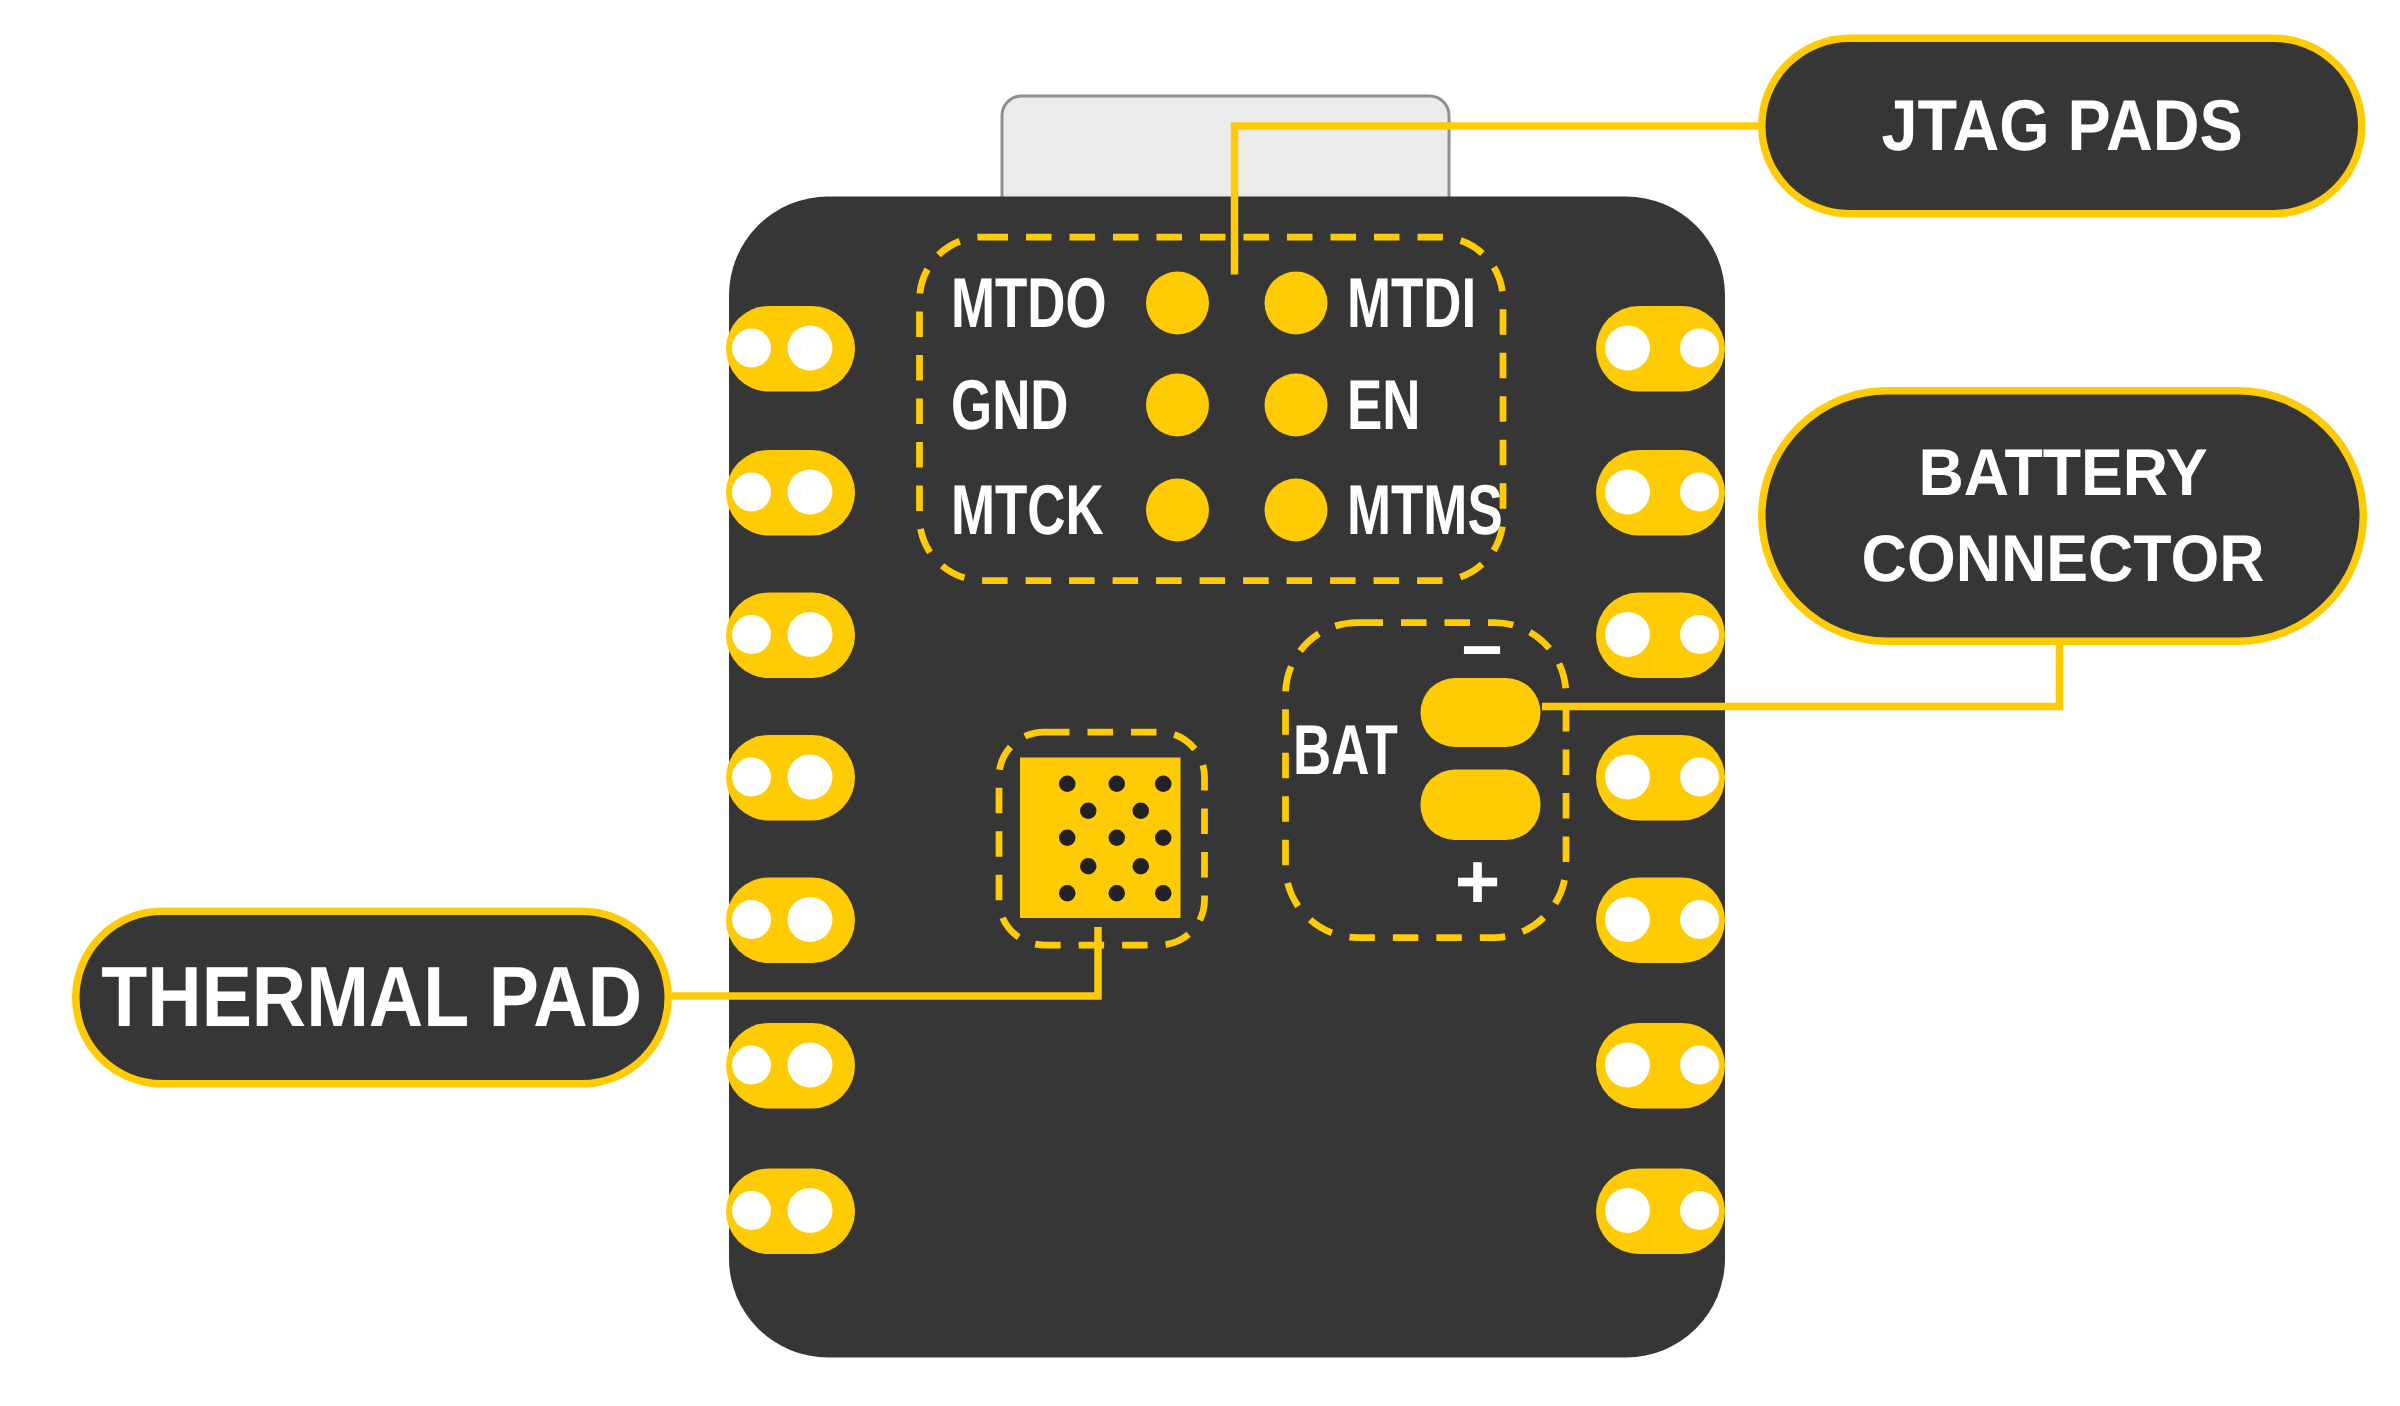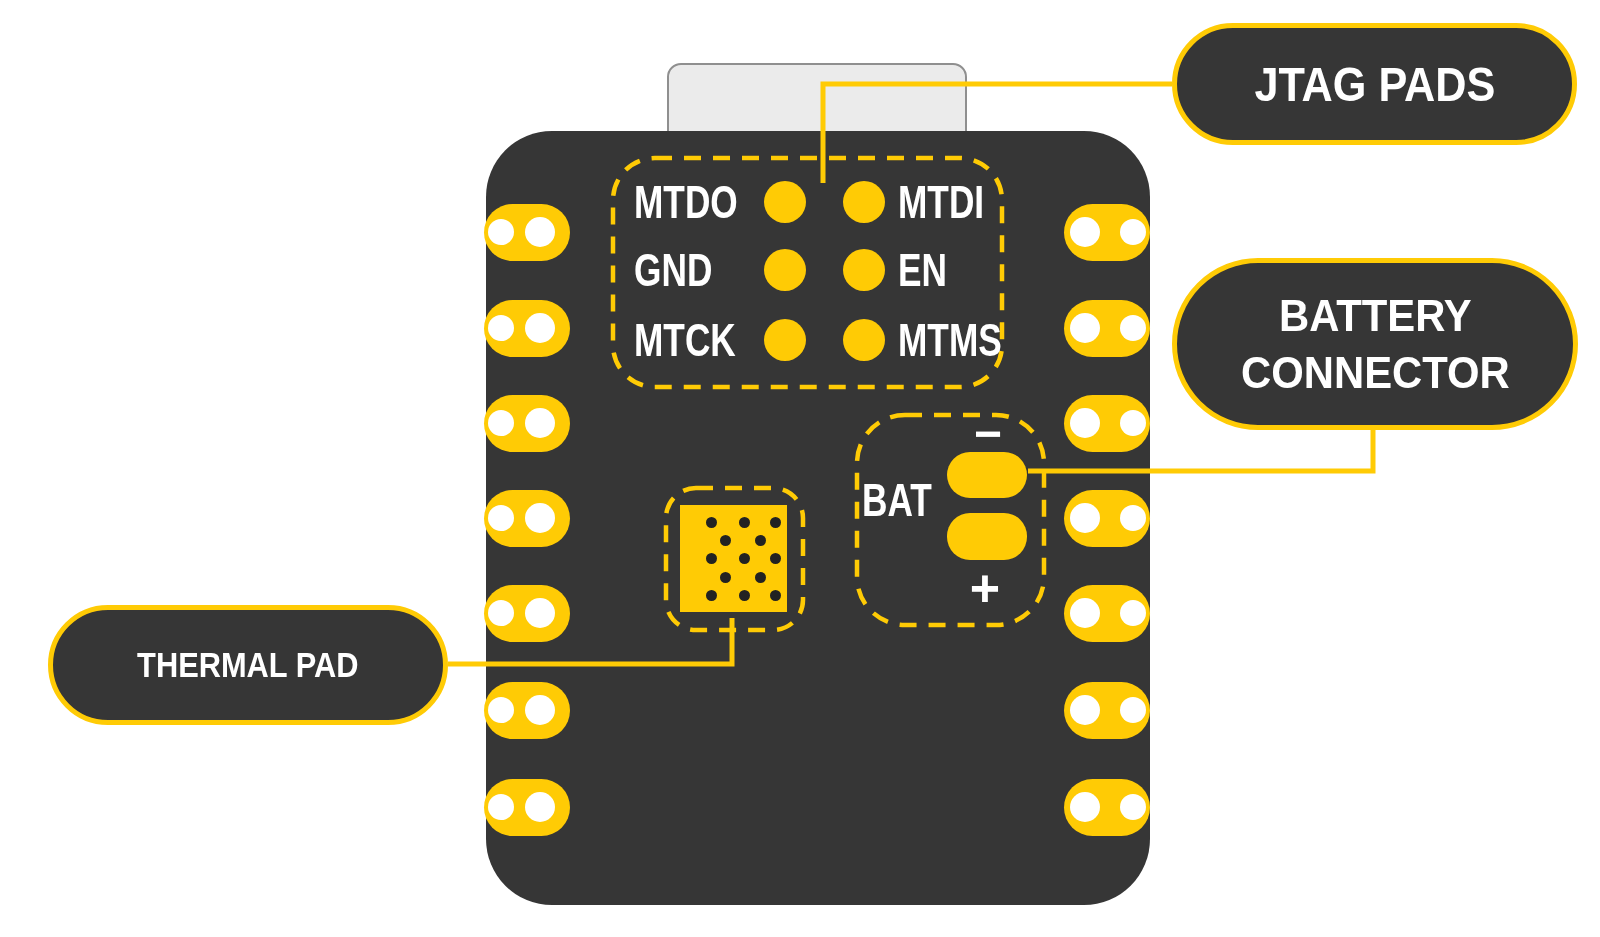--- a/index.html
+++ b/index.html
@@ -52,21 +52,21 @@
   
   .thermal-square{position:absolute;left:680px;top:505px;width:107px;height:107px;background:var(--accent);}
   .thermal-dot{position:absolute;width:11px;height:11px;border-radius:50%;background:var(--dot);}
 
   
   .callout{position:absolute;background:var(--board);border:5px solid var(--accent);border-radius:999px;
            box-sizing:border-box;display:flex;align-items:center;justify-content:center;
            color:var(--white);font-weight:700;text-align:center;}
   #callout-jtag{left:1172px;top:23px;width:405px;height:122px;font-size:48px;}
   #callout-battery{left:1172px;top:258px;width:406px;height:172px;font-size:44px;line-height:57px;}
-  #callout-thermal{left:48px;top:605px;width:400px;height:120px;font-size:35px;}
+  #callout-thermal{left:48px;top:605px;width:400px;height:120px;font-size:57px;}
   .pill-text{transform:scaleX(0.9);transform-origin:center center;white-space:nowrap;}
   #callout-battery .pill-text{transform:scaleX(0.95);}
   #callout-thermal .pill-text{transform:scaleX(0.88);}
 </style>
 </head>
 <body>
 
 <div id="stage">
 
   <div class="usb"></div>

